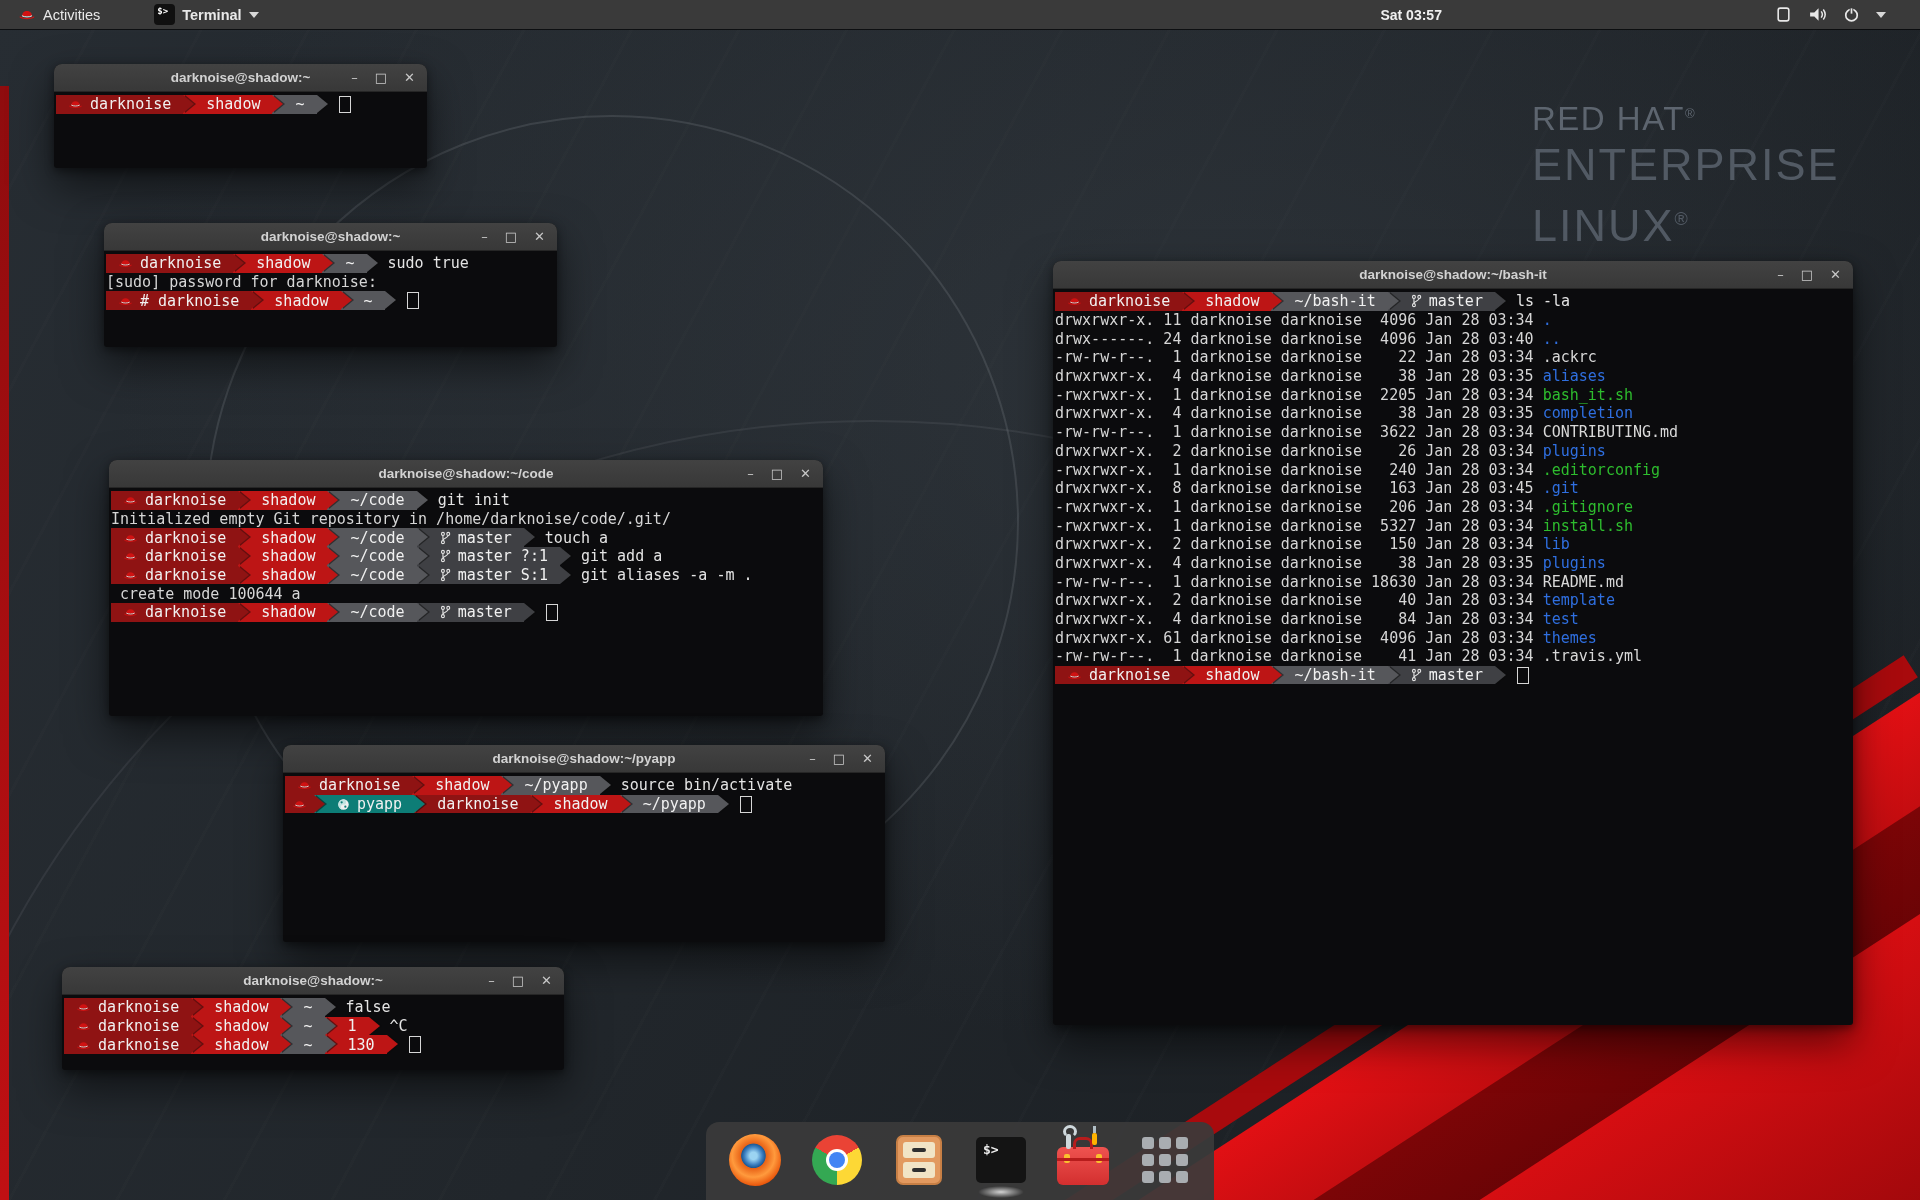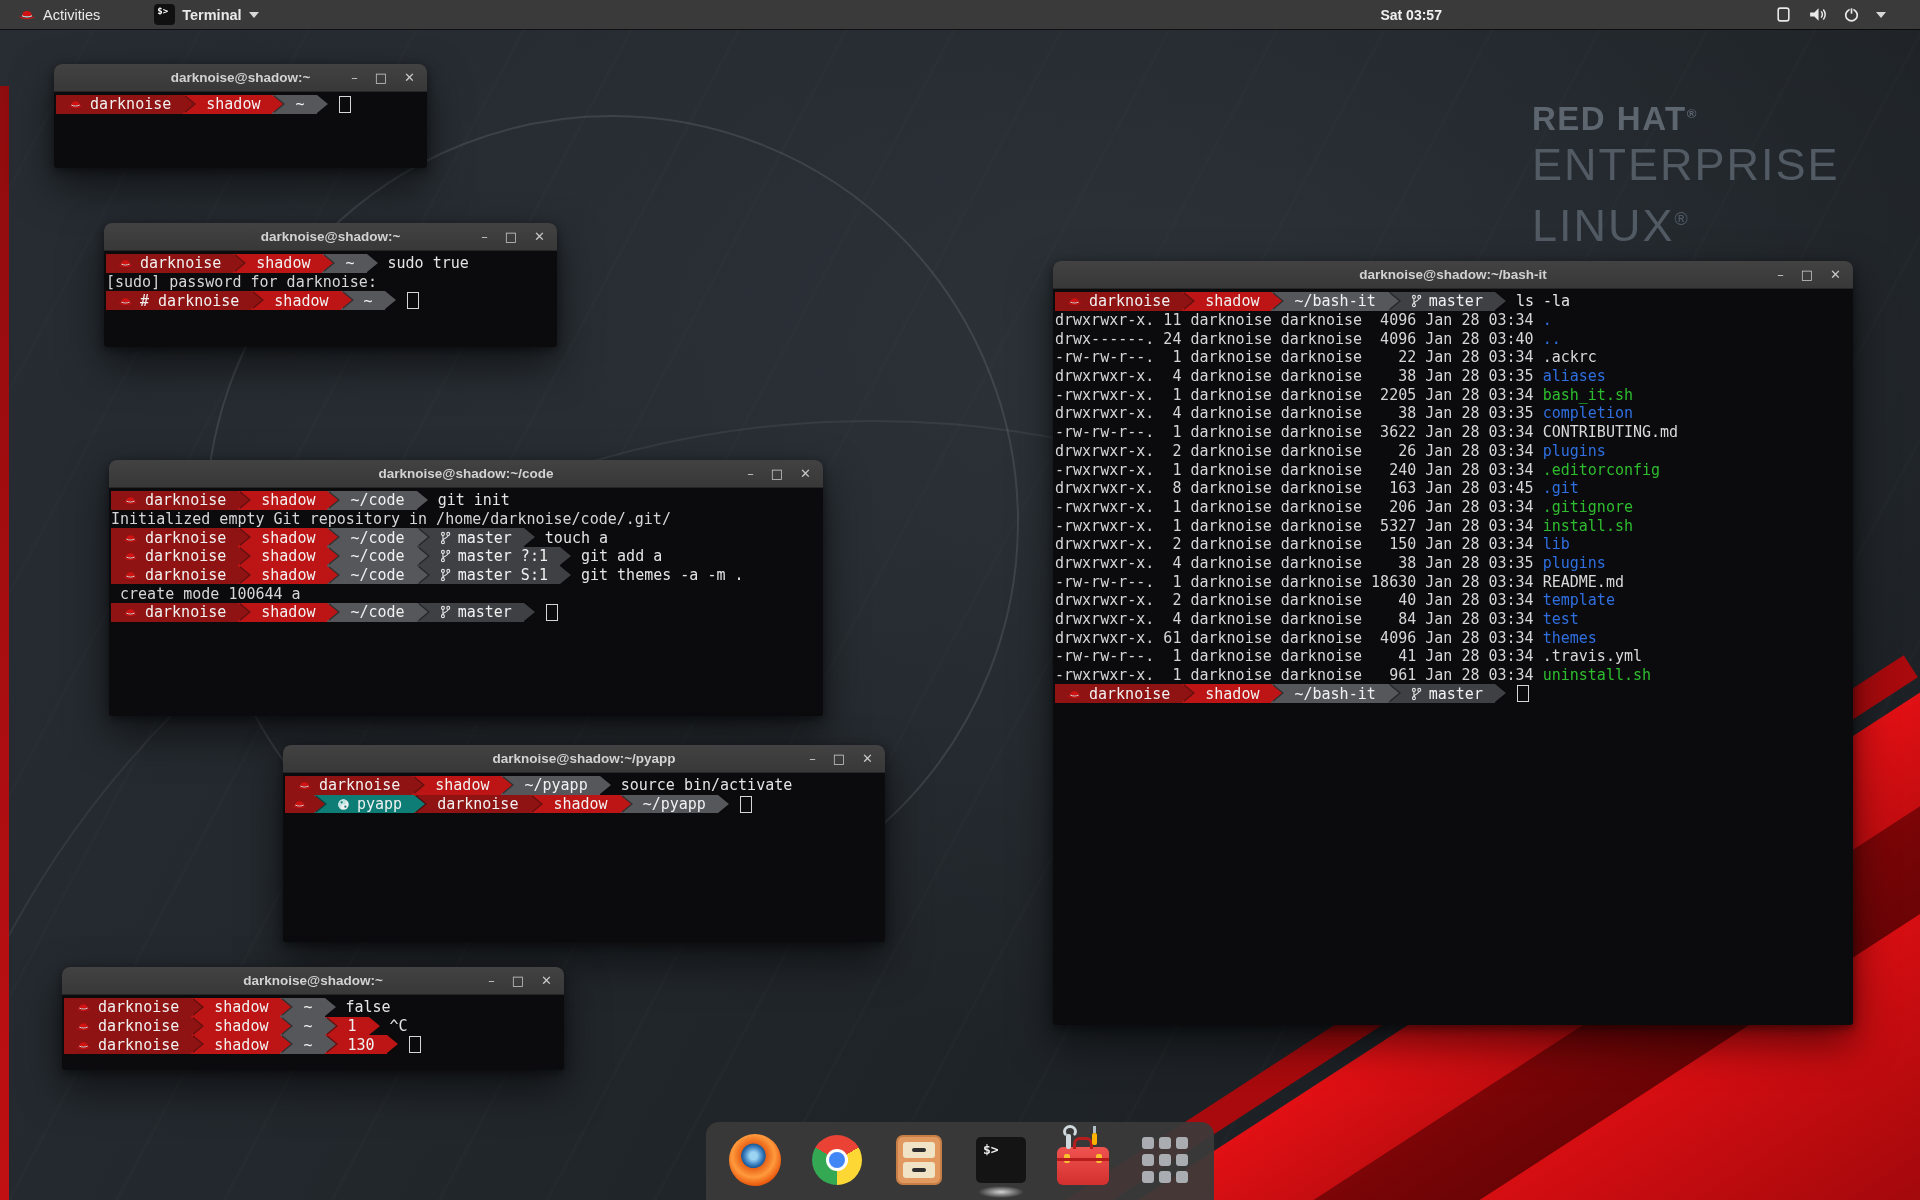--- a/index.html
+++ b/index.html
@@ -21,21 +21,21 @@
       background:linear-gradient(#e11014,#b40b0e)}
   .b2{left:1292px;top:1214px;width:950px;height:130px;transform:rotate(-33deg);
       background:linear-gradient(#7c0507,#640305)}
   .b3{left:1455px;top:1216px;width:900px;height:260px;transform:rotate(-33deg);
       background:linear-gradient(#d60e12,#9e080b)}
   .leftstrip{position:absolute;left:0;top:86px;width:9px;bottom:0;z-index:2;
       background:linear-gradient(#8f0c0e,#c01013)}
 
   
   .wordmark{position:absolute;left:1532px;top:100px;z-index:3;user-select:none}
-  .wm-brand{font-size:33px;font-weight:700;letter-spacing:1.5px;color:#5d656f}
+  .wm-brand{font-size:33px;font-weight:400;letter-spacing:1.5px;color:#5d656f}
   .wm-line{font-size:45px;font-weight:300;letter-spacing:2px;line-height:54px;color:#525a64}
   .wordmark sup{font-size:40%;vertical-align:super}
 
   
   .top-bar{position:absolute;top:0;left:0;right:0;height:29px;background:#3a3a3a;z-index:40;
            display:flex;align-items:center;box-shadow:0 1px 0 rgba(0,0,0,.65)}
   .tb-item{display:flex;align-items:center;gap:7px;height:100%;padding:0 10px;
            color:#e9e9e9;font-size:14.5px;cursor:default}
   .tb-activities{margin-left:8px}
   .tb-appmenu{margin-left:34px;font-weight:700}
@@ -248,21 +248,21 @@
                 <path d="M4.6 8.8C4.6 4.8 7 3.2 10 3.2s5.4 1.6 5.4 5.6" fill="#d01212"></path>
                 <path d="M2.2 9c2 2.6 13.6 2.6 15.6 0 .5.6.6 1-.2 1.7-2.6 2-12.6 2-15.2 0-.8-.7-.7-1.1-.2-1.7z" fill="#d01212"></path>
                 <path d="M4.4 8.4c2.8 1.7 8.4 1.7 11.2 0" stroke="#eee" stroke-width="1.1" fill="none"></path>
               </svg></span><span>darknoise</span></span><span class="pl-sep" style="background: rgb(189, 21, 21);"><i style="border-left-color: rgb(143, 19, 19);"></i></span><span class="pl-seg" style="background: rgb(189, 21, 21);"><span>shadow</span></span><span class="pl-sep" style="background: rgb(86, 87, 91);"><i style="border-left-color: rgb(189, 21, 21);"></i></span><span class="pl-seg" style="background: rgb(86, 87, 91);"><span>~/code</span></span><span class="pl-sep" style="background: rgb(63, 64, 68);"><i style="border-left-color: rgb(86, 87, 91);"></i></span><span class="pl-seg" style="background: rgb(63, 64, 68);"><span class="branch-icon"><svg viewBox="0 0 12 15">
                 <g stroke="#e3e3e3" stroke-width="1.2" fill="none">
                   <circle cx="3.2" cy="3" r="1.6"></circle>
                   <circle cx="9" cy="3" r="1.6"></circle>
                   <circle cx="3.2" cy="12" r="1.6"></circle>
                   <path d="M3.2 4.6v5.8M9 4.6c0 3-5.8 2.6-5.8 5.8"></path>
                 </g>
-              </svg></span><span>master S:1</span></span><span class="pl-sep" style="background: transparent;"><i style="border-left-color: rgb(63, 64, 68);"></i></span><span class="cmd">git themes -a -m .</span></div>
+              </svg></span><span>master S:1</span></span><span class="pl-sep" style="background: transparent;"><i style="border-left-color: rgb(63, 64, 68);"></i></span><span class="cmd">git aliases -a -m .</span></div>
         <div class="term-line"><span class="outtext"> create mode 100644 a</span></div>
         <div class="term-line"><span class="pl-seg" style="background: rgb(143, 19, 19);"><span class="seg-icon"><svg viewBox="0 0 20 14">
                 <path d="M4.6 8.8C4.6 4.8 7 3.2 10 3.2s5.4 1.6 5.4 5.6" fill="#d01212"></path>
                 <path d="M2.2 9c2 2.6 13.6 2.6 15.6 0 .5.6.6 1-.2 1.7-2.6 2-12.6 2-15.2 0-.8-.7-.7-1.1-.2-1.7z" fill="#d01212"></path>
                 <path d="M4.4 8.4c2.8 1.7 8.4 1.7 11.2 0" stroke="#eee" stroke-width="1.1" fill="none"></path>
               </svg></span><span>darknoise</span></span><span class="pl-sep" style="background: rgb(189, 21, 21);"><i style="border-left-color: rgb(143, 19, 19);"></i></span><span class="pl-seg" style="background: rgb(189, 21, 21);"><span>shadow</span></span><span class="pl-sep" style="background: rgb(86, 87, 91);"><i style="border-left-color: rgb(189, 21, 21);"></i></span><span class="pl-seg" style="background: rgb(86, 87, 91);"><span>~/code</span></span><span class="pl-sep" style="background: rgb(63, 64, 68);"><i style="border-left-color: rgb(86, 87, 91);"></i></span><span class="pl-seg" style="background: rgb(63, 64, 68);"><span class="branch-icon"><svg viewBox="0 0 12 15">
                 <g stroke="#e3e3e3" stroke-width="1.2" fill="none">
                   <circle cx="3.2" cy="3" r="1.6"></circle>
                   <circle cx="9" cy="3" r="1.6"></circle>
                   <circle cx="3.2" cy="12" r="1.6"></circle>
@@ -359,21 +359,20 @@
         <div class="term-line"><span class="outtext">drwxrwxr-x.  8 darknoise darknoise   163 Jan 28 03:45 </span><span class="lsname" style="color: rgb(47, 111, 224);">.git</span></div>
         <div class="term-line"><span class="outtext">-rwxrwxr-x.  1 darknoise darknoise   206 Jan 28 03:34 </span><span class="lsname" style="color: rgb(46, 189, 46);">.gitignore</span></div>
         <div class="term-line"><span class="outtext">-rwxrwxr-x.  1 darknoise darknoise  5327 Jan 28 03:34 </span><span class="lsname" style="color: rgb(46, 189, 46);">install.sh</span></div>
         <div class="term-line"><span class="outtext">drwxrwxr-x.  2 darknoise darknoise   150 Jan 28 03:34 </span><span class="lsname" style="color: rgb(47, 111, 224);">lib</span></div>
         <div class="term-line"><span class="outtext">drwxrwxr-x.  4 darknoise darknoise    38 Jan 28 03:35 </span><span class="lsname" style="color: rgb(47, 111, 224);">plugins</span></div>
         <div class="term-line"><span class="outtext">-rw-rw-r--.  1 darknoise darknoise 18630 Jan 28 03:34 </span><span class="lsname" style="color: rgb(216, 216, 216);">README.md</span></div>
         <div class="term-line"><span class="outtext">drwxrwxr-x.  2 darknoise darknoise    40 Jan 28 03:34 </span><span class="lsname" style="color: rgb(47, 111, 224);">template</span></div>
         <div class="term-line"><span class="outtext">drwxrwxr-x.  4 darknoise darknoise    84 Jan 28 03:34 </span><span class="lsname" style="color: rgb(47, 111, 224);">test</span></div>
         <div class="term-line"><span class="outtext">drwxrwxr-x. 61 darknoise darknoise  4096 Jan 28 03:34 </span><span class="lsname" style="color: rgb(47, 111, 224);">themes</span></div>
         <div class="term-line"><span class="outtext">-rw-rw-r--.  1 darknoise darknoise    41 Jan 28 03:34 </span><span class="lsname" style="color: rgb(216, 216, 216);">.travis.yml</span></div>
-        <div class="term-line"><span class="outtext">-rwxrwxr-x.  1 darknoise darknoise   961 Jan 28 03:34 </span><span class="lsname" style="color: rgb(46, 189, 46);">uninstall.sh</span></div>
         <div class="term-line"><span class="pl-seg" style="background: rgb(143, 19, 19);"><span class="seg-icon"><svg viewBox="0 0 20 14">
                 <path d="M4.6 8.8C4.6 4.8 7 3.2 10 3.2s5.4 1.6 5.4 5.6" fill="#d01212"></path>
                 <path d="M2.2 9c2 2.6 13.6 2.6 15.6 0 .5.6.6 1-.2 1.7-2.6 2-12.6 2-15.2 0-.8-.7-.7-1.1-.2-1.7z" fill="#d01212"></path>
                 <path d="M4.4 8.4c2.8 1.7 8.4 1.7 11.2 0" stroke="#eee" stroke-width="1.1" fill="none"></path>
               </svg></span><span>darknoise</span></span><span class="pl-sep" style="background: rgb(189, 21, 21);"><i style="border-left-color: rgb(143, 19, 19);"></i></span><span class="pl-seg" style="background: rgb(189, 21, 21);"><span>shadow</span></span><span class="pl-sep" style="background: rgb(86, 87, 91);"><i style="border-left-color: rgb(189, 21, 21);"></i></span><span class="pl-seg" style="background: rgb(86, 87, 91);"><span>~/bash-it</span></span><span class="pl-sep" style="background: rgb(63, 64, 68);"><i style="border-left-color: rgb(86, 87, 91);"></i></span><span class="pl-seg" style="background: rgb(63, 64, 68);"><span class="branch-icon"><svg viewBox="0 0 12 15">
                 <g stroke="#e3e3e3" stroke-width="1.2" fill="none">
                   <circle cx="3.2" cy="3" r="1.6"></circle>
                   <circle cx="9" cy="3" r="1.6"></circle>
                   <circle cx="3.2" cy="12" r="1.6"></circle>
                   <path d="M3.2 4.6v5.8M9 4.6c0 3-5.8 2.6-5.8 5.8"></path>

